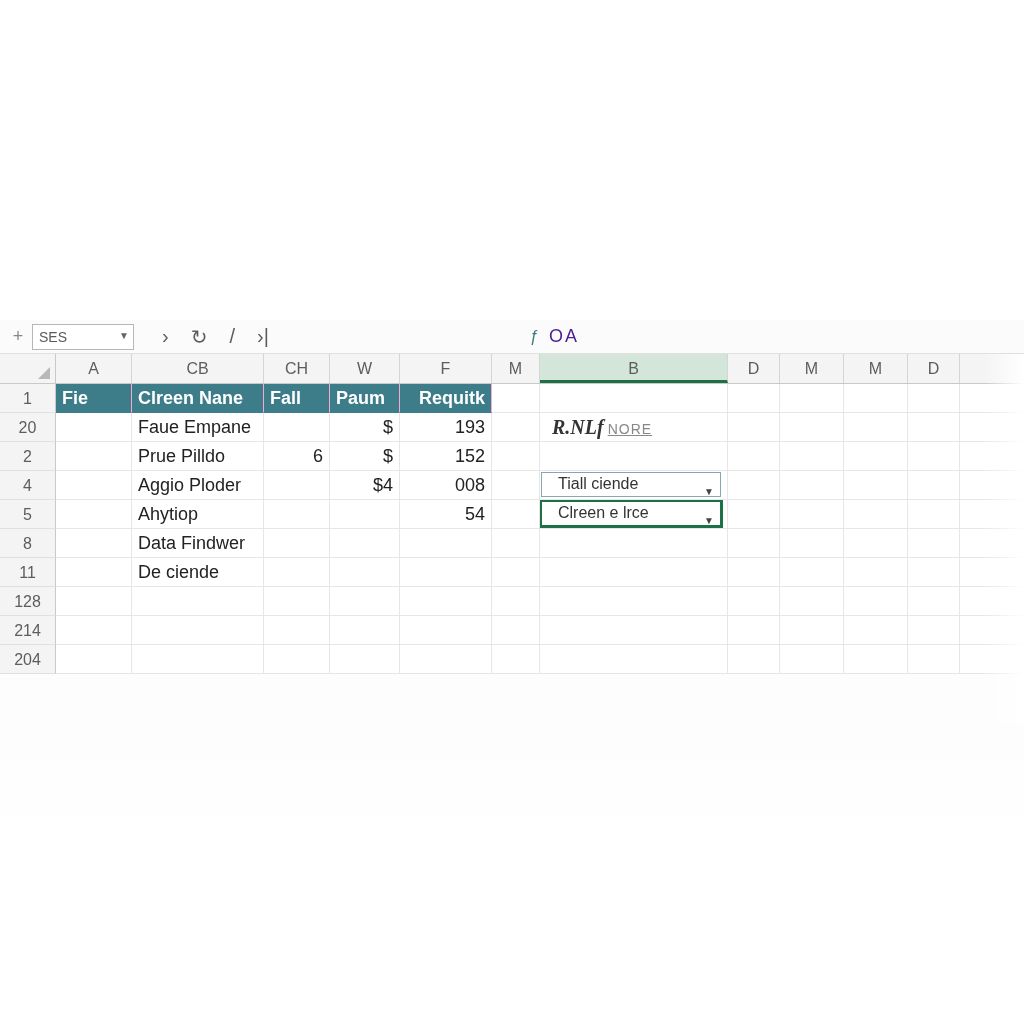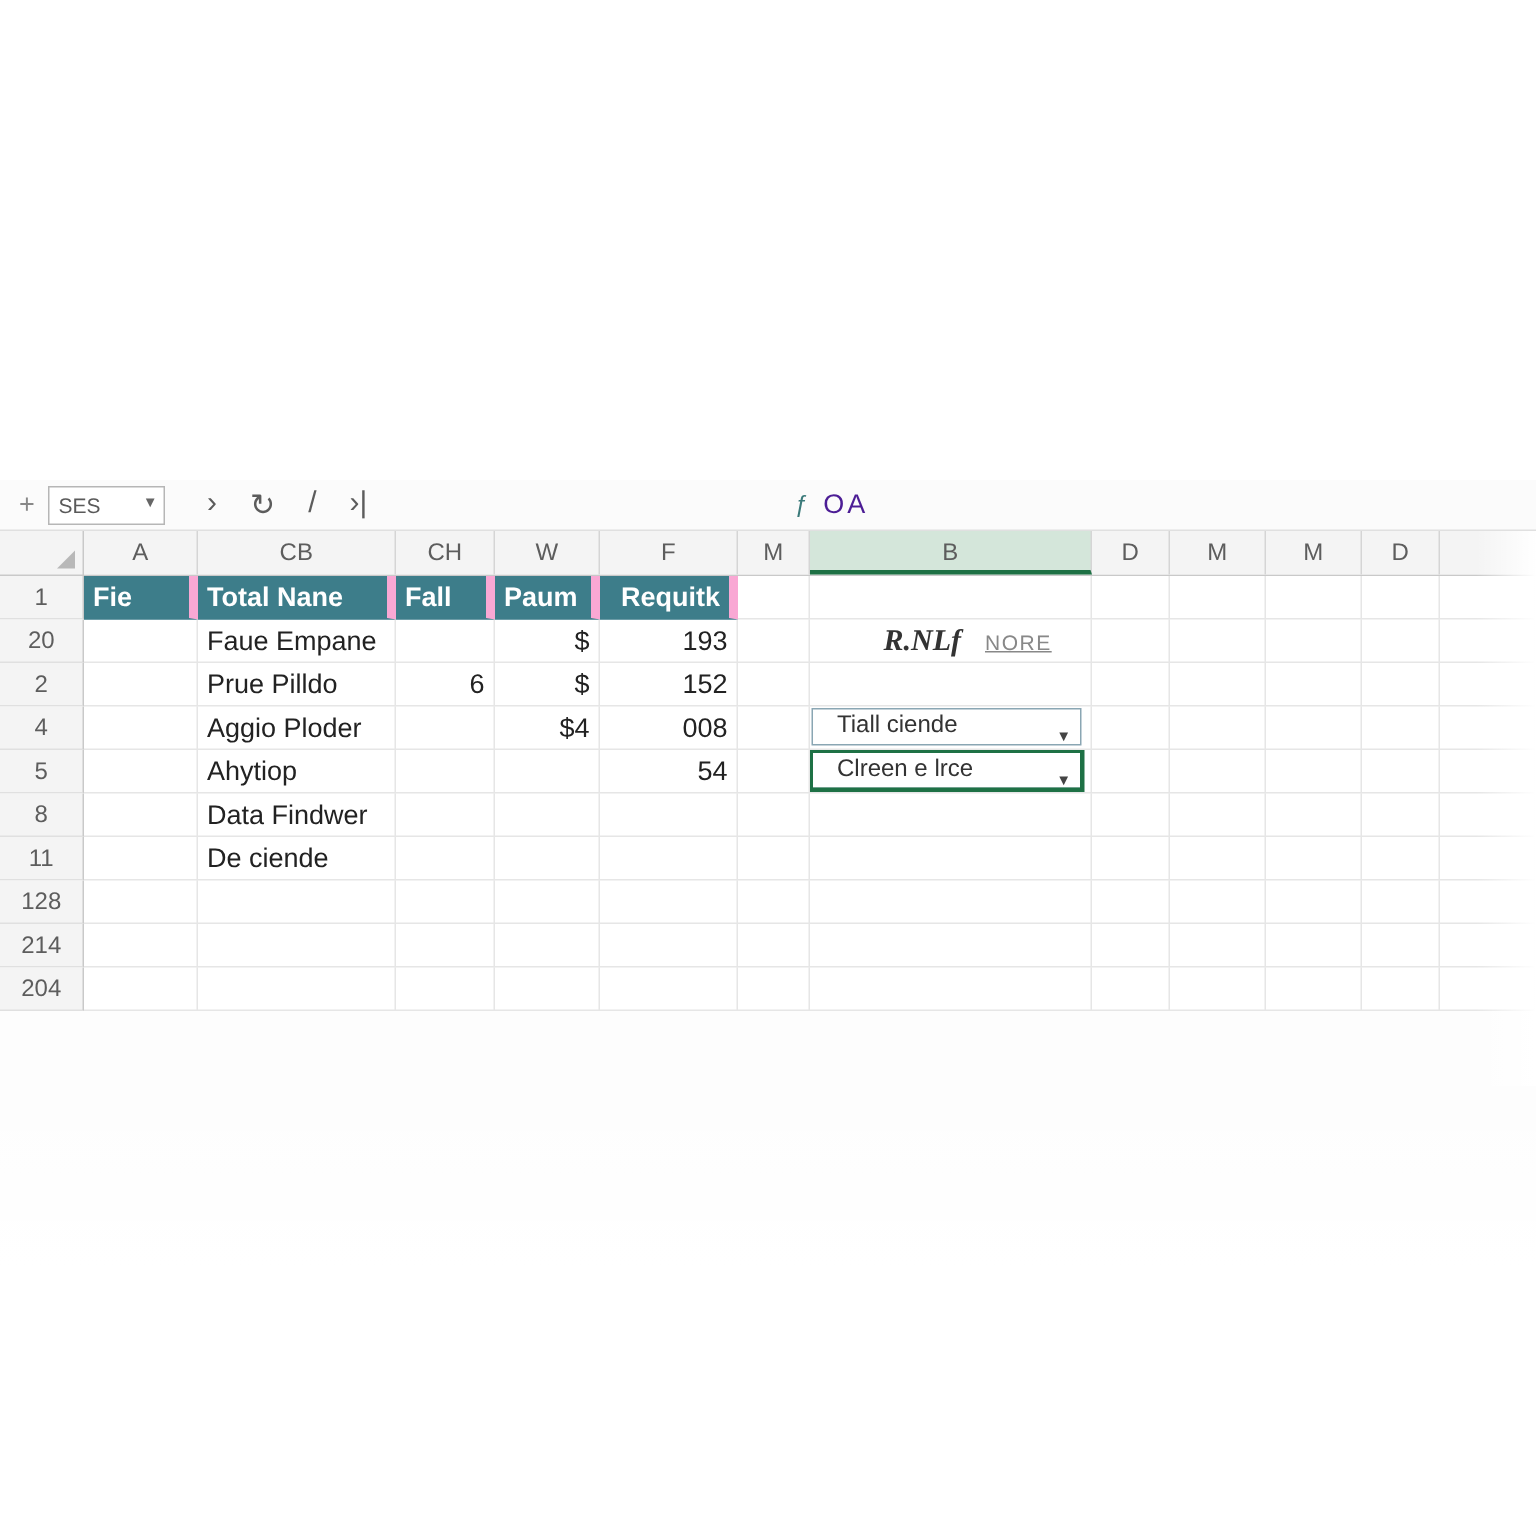--- a/index.html
+++ b/index.html
@@ -8,21 +8,21 @@
 
   
   .toolbar {
     position: absolute; top: 320px; left: 0; right: 0; height: 34px;
     display: flex; align-items: center; padding-left: 4px;
     border-bottom: 1px solid #e0e0e0;
     background: #fbfbfb;
   }
   .tb-plus { width: 28px; font-size: 18px; color:#888; text-align:center; }
   .namebox {
-    width: 78px; height: 26px; background:#fff; border:1px solid #b6b6b6;
+    width: 102px; height: 26px; background:#fff; border:1px solid #b6b6b6;
     font-size: 14px; color:#5a5a5a; padding:2px 6px; position:relative;
     display:flex; align-items:center;
   }
   .namebox .dd { position:absolute; right:4px; top:5px; font-size:10px; color:#666; }
   .nav-icons { display:flex; gap:22px; margin-left:28px; }
   .nav-icons span { font-size:20px; color:#5c5c5c; cursor:pointer; }
   .fx-area { position:absolute; left:530px; display:flex; align-items:center; gap:10px; }
   .fx-icon { color:#3b7a7a; font-size:16px; }
   .fx-text { font-family: "Segoe UI", Arial; font-size:18px; color:#4c1d95; letter-spacing:2px; }
 
@@ -66,33 +66,33 @@
   .c-M1 { width:48px; }
   .c-B  { width:188px; }
   .c-D1 { width:52px; }
   .c-M2 { width:64px; }
   .c-M3 { width:64px; }
   .c-D2 { width:52px; }
   .c-X  { width:64px; }
 
   
   .hdr-cell {
-    background:#3d7d8a; color:#fff; font-weight:600; border-right:6px solid #f9a8d4;
+    background:#3d7d8a; color:#fff; font-weight:600; border-right:1px solid #f9a8d4;
     border-bottom:1px solid #3d7d8a;
   }
 
   
   .dropbox {
     position:relative; background:#fff; border:1px solid #8aa6b3; height:25px;
     display:flex; align-items:flex-end; padding-left:16px; font-size:16px; color:#333;
     width:180px;
   }
   .dropbox .caret { position:absolute; right:6px; top:6px; font-size:10px; color:#444; }
   .dropbox.sel { outline:3px solid #1e7145; outline-offset:-1px; }
-  .panel-label { font-size:20px; color:#333; padding-left:6px; display:flex; align-items:baseline; gap:16px;margin-left:37px; }
+  .panel-label { font-size:20px; color:#333; padding-left:6px; display:flex; align-items:baseline; gap:4px; }
   .panel-label .i { font-style:italic; font-family: "Times New Roman", serif; font-weight:700; }
   .panel-label .lt { font-size:14px; color:#888; letter-spacing:1px;text-decoration:underline; }
 
   
   .fade-top, .fade-bot { position:absolute; left:0; right:0; pointer-events:none; }
   .fade-top { top:0; height:320px; background:linear-gradient(#fff,#fff); }
   .fade-bot { bottom:0; height:300px; background:linear-gradient(rgba(255,255,255,0),#fff 40%); }
   .fade-right { position:absolute; top:354px; right:0; width:40px; height:370px; background:linear-gradient(90deg, rgba(255,255,255,0), #fff); pointer-events:none;}
 </style>
 </head>
@@ -132,21 +132,21 @@
       <div class="ch c-D1">D</div>
       <div class="ch c-M2">M</div>
       <div class="ch c-M3">M</div>
       <div class="ch c-D2">D</div>
       <div class="ch c-X"></div>
     </div>
 
     <div class="row">
       <div class="rh">1</div>
       <div class="cell hdr-cell c-A">Fie</div>
-      <div class="cell hdr-cell c-CB">Total Nane</div>
+      <div class="cell hdr-cell c-CB">Clreen Nane</div>
       <div class="cell hdr-cell c-CH">Fall</div>
       <div class="cell hdr-cell c-W">Paum</div>
       <div class="cell hdr-cell c-F ta-r">Requitk</div>
       <div class="cell c-M1"></div>
       <div class="cell c-B"></div>
       <div class="cell c-D1"></div>
       <div class="cell c-M2"></div>
       <div class="cell c-M3"></div>
       <div class="cell c-D2"></div>
       <div class="cell c-X"></div>

